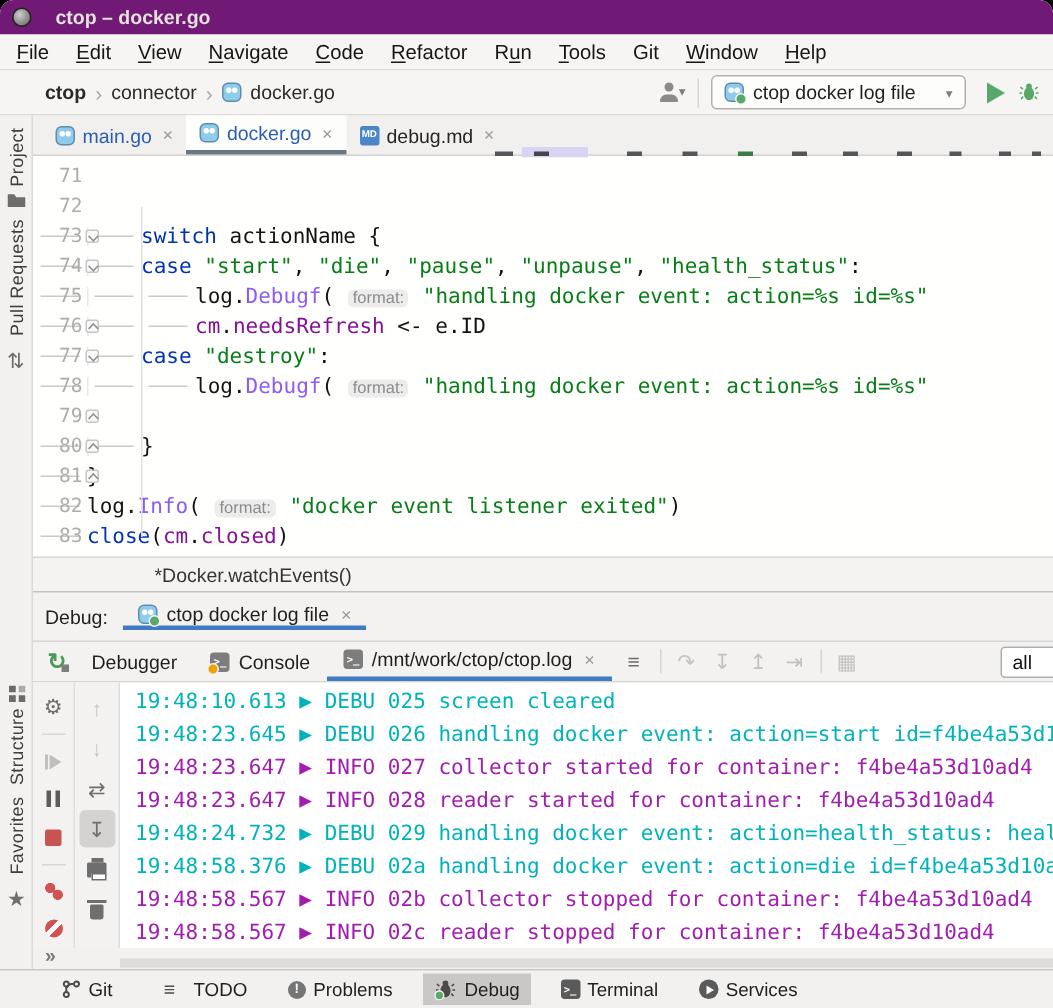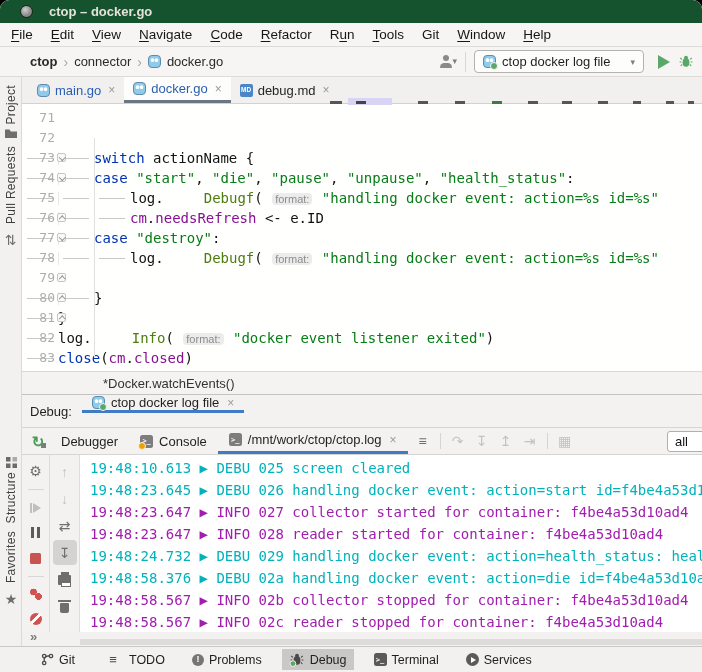--- a/index.html
+++ b/index.html
@@ -1,22 +1,22 @@
 <!DOCTYPE html>
 <html><head>
 <meta charset="utf-8">
 <style>
   html,body{margin:0;padding:0;background:#000;}
   *{box-sizing:border-box;}
   .window{position:relative;width:702px;height:672px;overflow:hidden;background:#f2f1ef;
     border-radius:9px 9px 0 0;font-family:"Liberation Sans",sans-serif;}
 
   
-  .titlebar{position:absolute;left:0;top:0;right:0;height:23px;background:#14532d;
-    display:flex;align-items:center;padding-left:20px;border-radius:9px 9px 0 0;}
+  .titlebar{position:absolute;left:0;top:0;right:0;height:23px;background:#701a75;
+    display:flex;align-items:center;padding-left:8px;border-radius:9px 9px 0 0;}
   .winbtn{width:13px;height:13px;border-radius:50%;margin-right:16px;
     background:radial-gradient(circle at 38% 35%,#cfcfcf,#8f8f8f 55%,#6e6e6e);
     border:1.5px solid #24231f;}
   .title{color:#e5e2db;font-size:13px;font-weight:600;}
 
   
   .menubar{position:absolute;left:0;top:23px;right:0;height:24px;background:#f6f5f3;
     border-bottom:1px solid #dddbd8;display:flex;align-items:center;padding-left:2px;}
   .menu-item{padding:2px 9px;font-size:13.5px;color:#161616;cursor:default;}
   .menu-item u{text-underline-offset:2px;}
@@ -64,32 +64,32 @@
   .fm{position:absolute;right:4px;top:5px;width:9px;height:9px;background:#fafafa;
     border:1px solid #c6c6c6;border-radius:2px;}
   .fm::after{content:'';position:absolute;left:2px;width:3.5px;height:3.5px;
     border-right:1.4px solid #8f8f8f;border-bottom:1.4px solid #8f8f8f;}
   .fm.d::after{top:1px;transform:rotate(45deg);}
   .fm.u::after{top:3px;transform:rotate(-135deg);}
   .lc{white-space:pre;font:14px/20px "DejaVu Sans Mono",monospace;color:#131313;}
   .tab{display:inline-block;width:36px;height:13px;vertical-align:-2px;
     background:linear-gradient(#c9c9c9 0 0) center/26px 1px no-repeat;}
   .tab+.tab{box-shadow:inset 1px 0 0 #e9e9e9;}
-  .tk-k{color:#0033b3;} .tk-s{color:#067d17;} .tk-f{color:#871094;} .tk-m{color:#4d7c0f;margin-left:40px;}
+  .tk-k{color:#0033b3;} .tk-s{color:#067d17;} .tk-f{color:#871094;} .tk-m{color:#8b5cf6;}
   .hint{font-family:"Liberation Sans",sans-serif;font-size:11px;color:#8c8c8c;background:#ececec;
     border-radius:4px;padding:0 3px;margin:0 1px;}
 
   
   .mbread{position:absolute;left:22px;top:371px;right:0;height:23px;background:#f4f3f1;
     border-top:1px solid #d8d7d5;display:flex;align-items:center;padding-left:81px;
     font-size:13px;color:#333;}
 
   
   .dheader{position:absolute;left:22px;top:394px;right:0;height:34px;background:#f3f2f0;
-    border-top:1px solid #c4c3c1;border-bottom:1px solid #d6d5d3;display:flex;align-items:flex-start;}
+    border-top:1px solid #c4c3c1;border-bottom:1px solid #d6d5d3;display:flex;align-items:center;}
   .dh-label{align-self:center;padding-left:8px;font-size:13px;color:#1f1f1f;}
   .dh-tab{display:flex;align-items:center;gap:6px;padding:0 10px;margin-left:10px;
     border-bottom:3px solid #3f7cc5;font-size:13px;color:#1f1f1f;}
 
   
   .ctabrow{position:absolute;left:22px;top:428px;right:0;height:27px;background:#f3f2f0;
     border-bottom:1px solid #d6d5d3;display:flex;align-items:stretch;}
   .ct-rerun{align-self:center;width:24px;height:24px;display:flex;align-items:center;
     justify-content:center;margin-left:4px;}
   .i-rerun{position:relative;color:#4a9c54;font-weight:bold;font-size:15px;line-height:1;}

